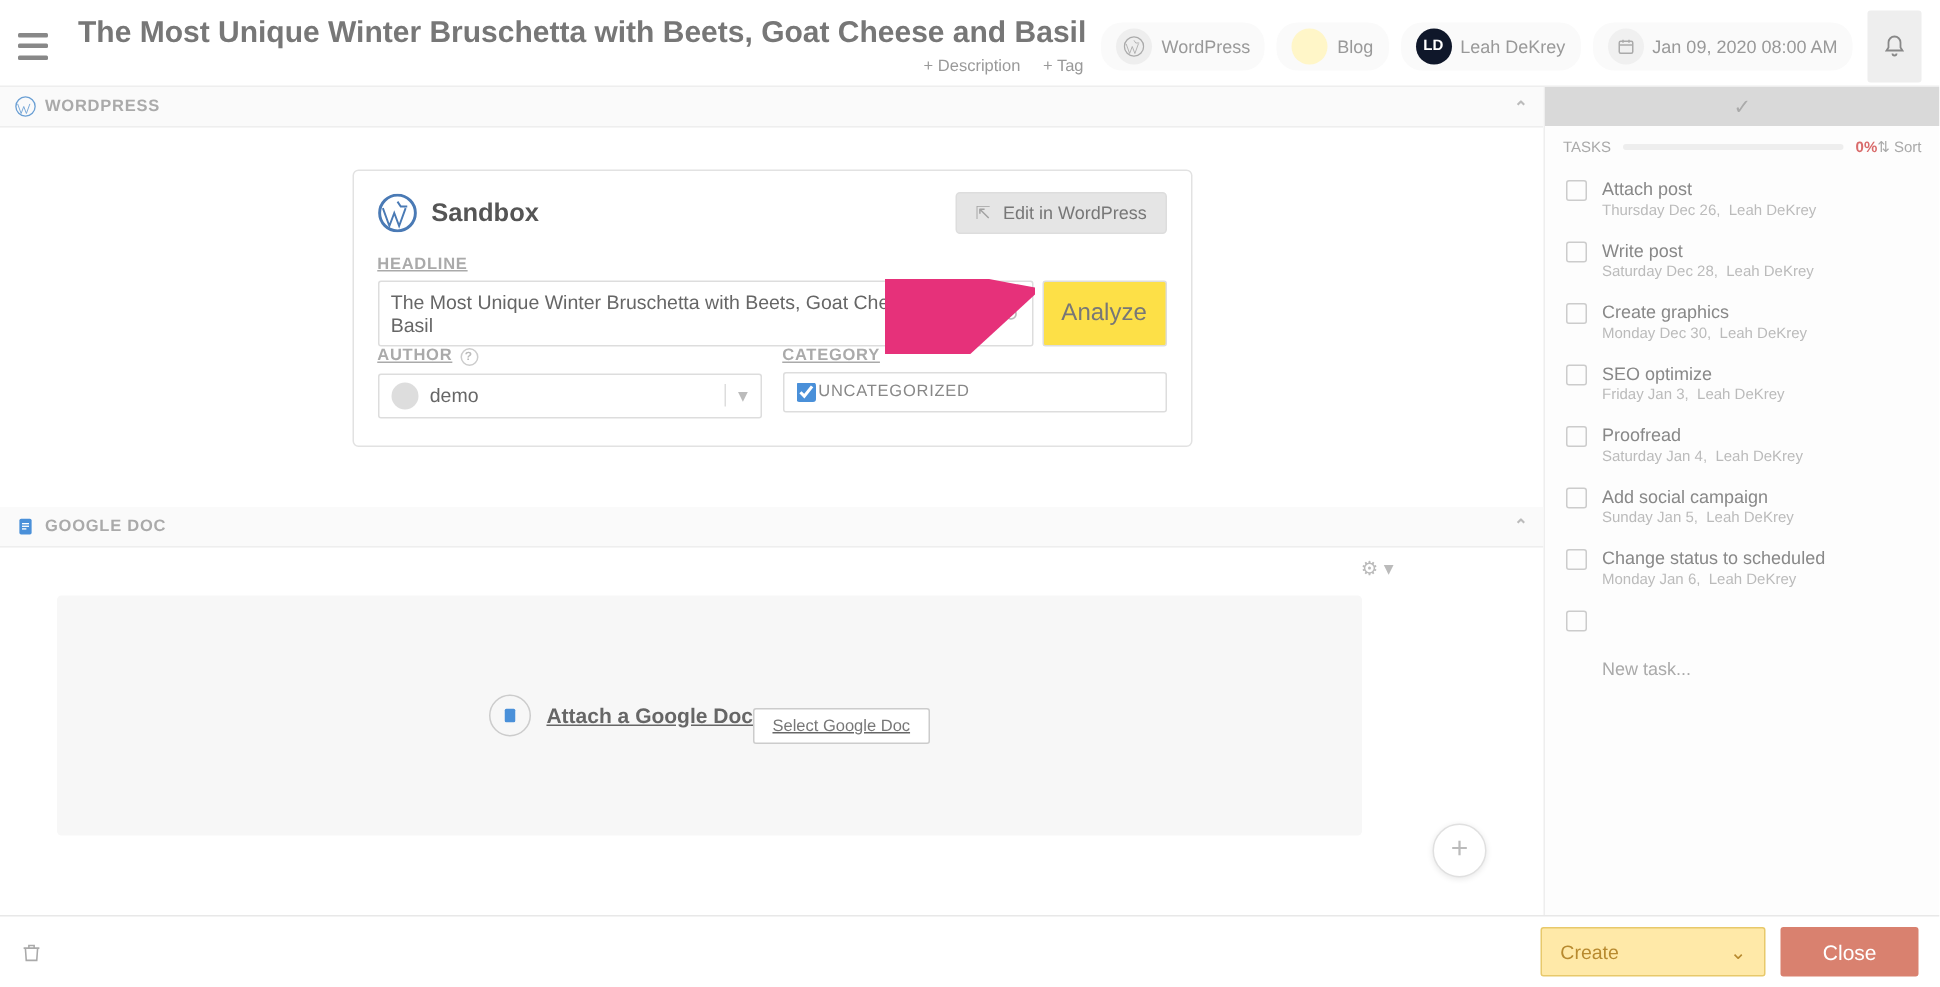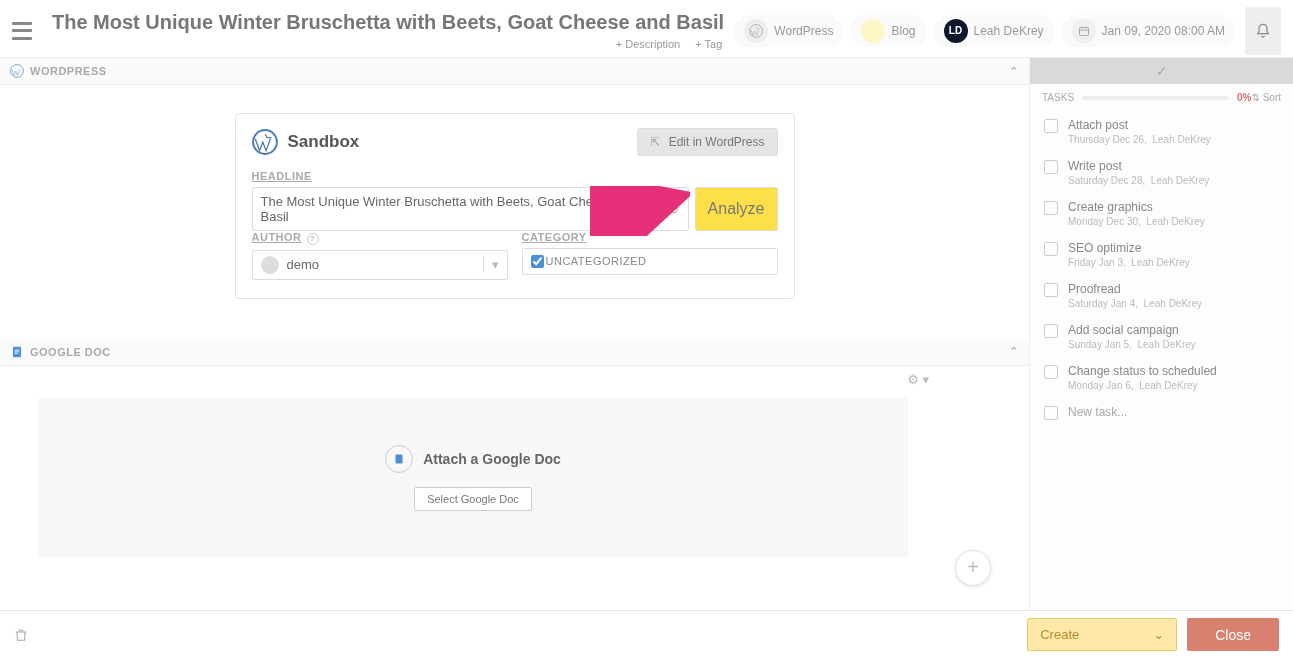--- a/index.html
+++ b/index.html
@@ -48,39 +48,39 @@
 .author-select { border: 1px solid #ddd; display: flex; align-items: center; padding: 5px 8px; border-radius: 2px; cursor: pointer; }
 .author-select .avatar { width: 18px; height: 18px; border-radius: 50%; background: #ddd; margin-right: 8px; }
 .author-select .caret { margin-left: auto; color: #bbb; border-left: 1px solid #ddd; padding-left: 8px; }
 .category-box { border: 1px solid #ddd; padding: 6px 8px; border-radius: 2px; display: flex; align-items: flex-start; gap: 2px; font-size: 11px; color: #888; letter-spacing: 0.5px; }
 .category-box input[type=checkbox] { accent-color: #4a90d9; }
 
 .arrow { position: absolute; left: 590px; top: 128px; pointer-events: none; }
 
 .gd-panel { padding: 10px 38px 40px 38px; position: relative; }
 .gd-gear { position: absolute; right: 100px; top: 6px; color: #bbb; cursor: pointer; font-size: 13px; }
-.gd-box { background: #f7f7f7; border-radius: 3px; height: 160px; display: flex; flex-direction: column; align-items: center; justify-content: center; margin-top: 22px; width: 870px; }
+.gd-box { background: #f7f7f7; border-radius: 3px; height: 160px; display: flex; flex-direction: row; align-items: center; justify-content: center; margin-top: 22px; width: 870px; text-decoration: underline; }
 .gd-attach { display: flex; align-items: center; gap: 10px; font-weight: 700; color: #666; font-size: 14px; }
 .gd-circle { width: 28px; height: 28px; border: 1px solid #ccc; border-radius: 50%; display: flex; align-items: center; justify-content: center; }
 .gd-select { margin-top: 14px; border: 1px solid #ccc; background: #fff; padding: 5px 12px; font-size: 11px; color: #777; border-radius: 2px; cursor: pointer; }
 
 .add-fab { position: absolute; right: 38px; bottom: 12px; width: 36px; height: 36px; border-radius: 50%; background: #fff; border: 1px solid #e0e0e0; box-shadow: 0 1px 4px rgba(0,0,0,0.1); display: flex; align-items: center; justify-content: center; font-size: 20px; color: #bbb; cursor: pointer; }
 
 .tasks-hdr { background: #d9d9d9; height: 26px; display: flex; align-items: center; justify-content: center; }
 .tasks-check { color: #aaa; font-size: 14px; }
 .tasks-meta { display: flex; align-items: center; padding: 8px 12px; font-size: 10px; color: #aaa; }
 .tasks-meta .bar { flex: 1; height: 4px; background: #eee; border-radius: 2px; margin: 0 8px; }
 .tasks-meta .pct { color: #d96b6b; font-weight: 600; }
 .tasks-meta .sort { margin-left: auto; cursor: pointer; }
 .task-item { padding: 7px 12px 7px 14px; display: flex; gap: 10px; }
 .task-item .cb { width: 14px; height: 14px; border: 1px solid #ccc; border-radius: 2px; flex-shrink: 0; margin-top: 1px; cursor: pointer; }
 .task-item .tbody { flex: 1; }
 .task-item .tname { font-size: 12px; color: #888; }
 .task-item .tdate { font-size: 10px; color: #bbb; margin-top: 2px; }
-.task-item.new .tname { color: #aaa; }
+.task-item.new .tname { color: #aaa; margin-top: 33px; }
 
 .footer { position: absolute; bottom: 0; left: 0; right: 0; height: 48px; border-top: 1px solid #e8e8e8; display: flex; align-items: center; padding: 0 14px; background: #fff; }
 .trash { color: #bbb; cursor: pointer; font-size: 16px; }
 .footer-right { margin-left: auto; display: flex; gap: 10px; }
 .status-select { background: #ffe9a8; border: 1px solid #e8c96b; color: #b88a2f; padding: 8px 12px; width: 150px; border-radius: 2px; display: flex; align-items: center; cursor: pointer; font-size: 13px; }
 .status-select .caret { margin-left: auto; }
 .close-btn { background: #d9816f; color: #fff; border: none; padding: 8px 28px; border-radius: 2px; font-size: 14px; cursor: pointer; }
 .q { width: 12px; height: 12px; border: 1px solid #ccc; border-radius: 50%; display: inline-flex; align-items: center; justify-content: center; font-size: 8px; color: #bbb; margin-left: 5px; }
 
 svg { display: block; }

